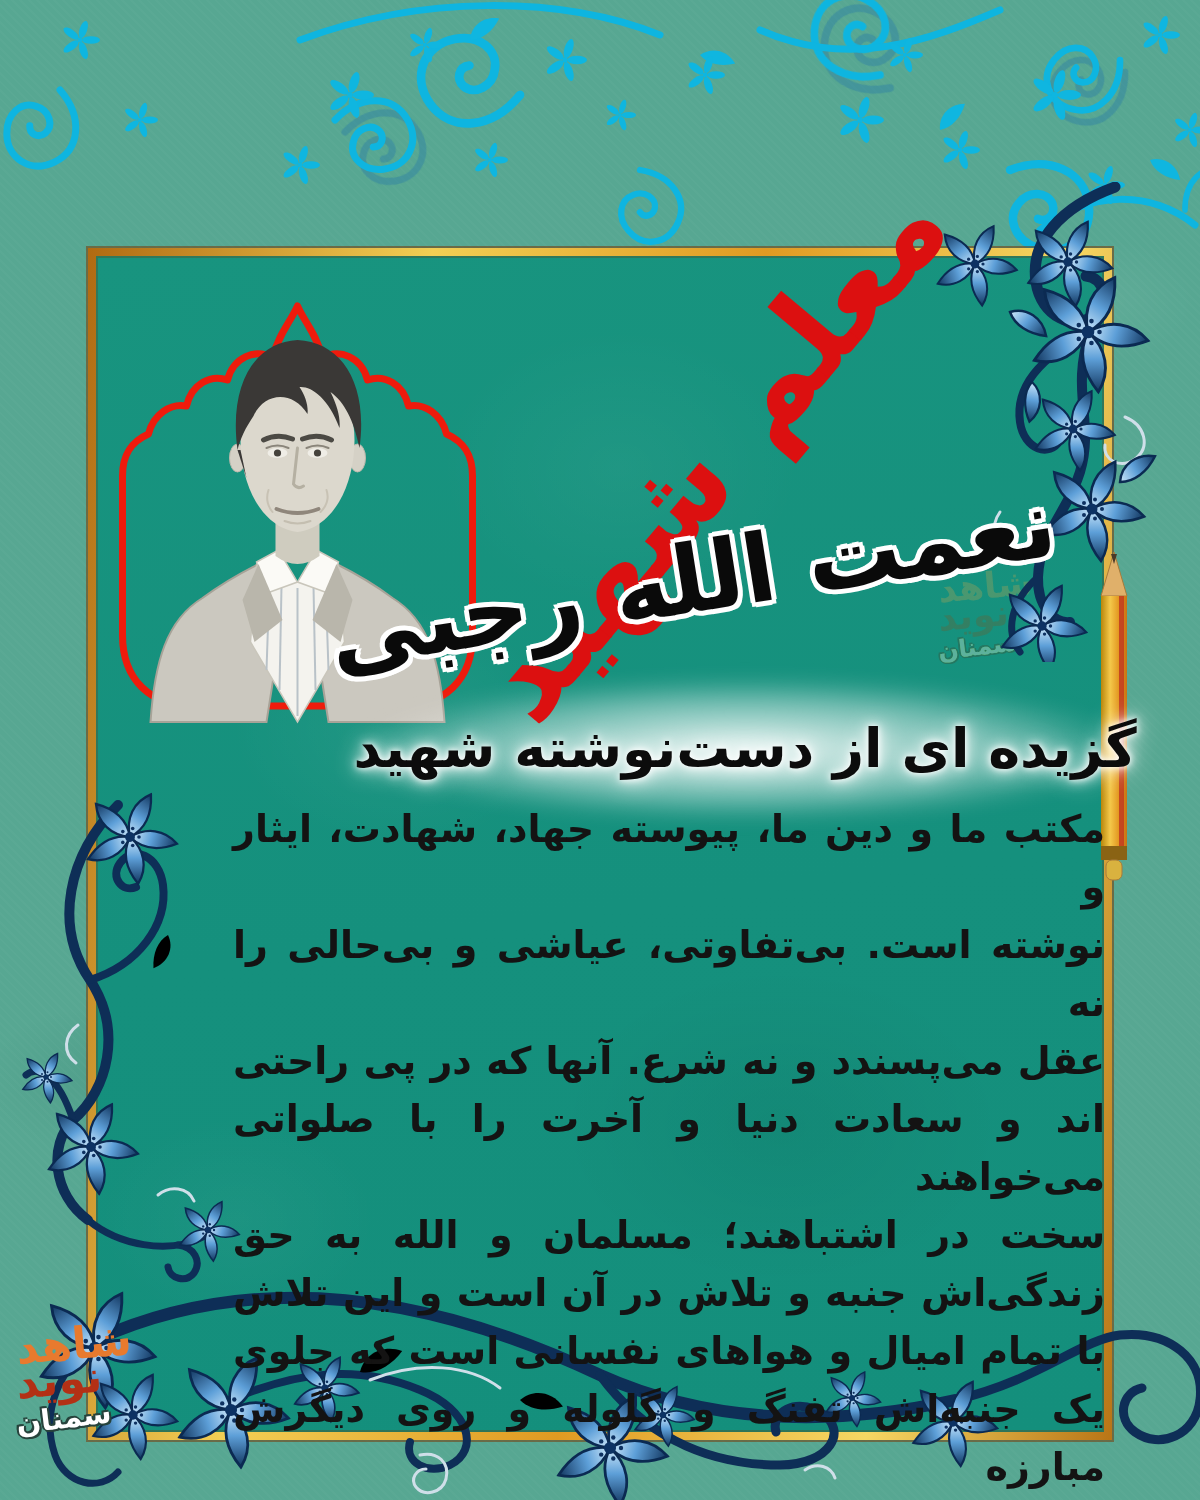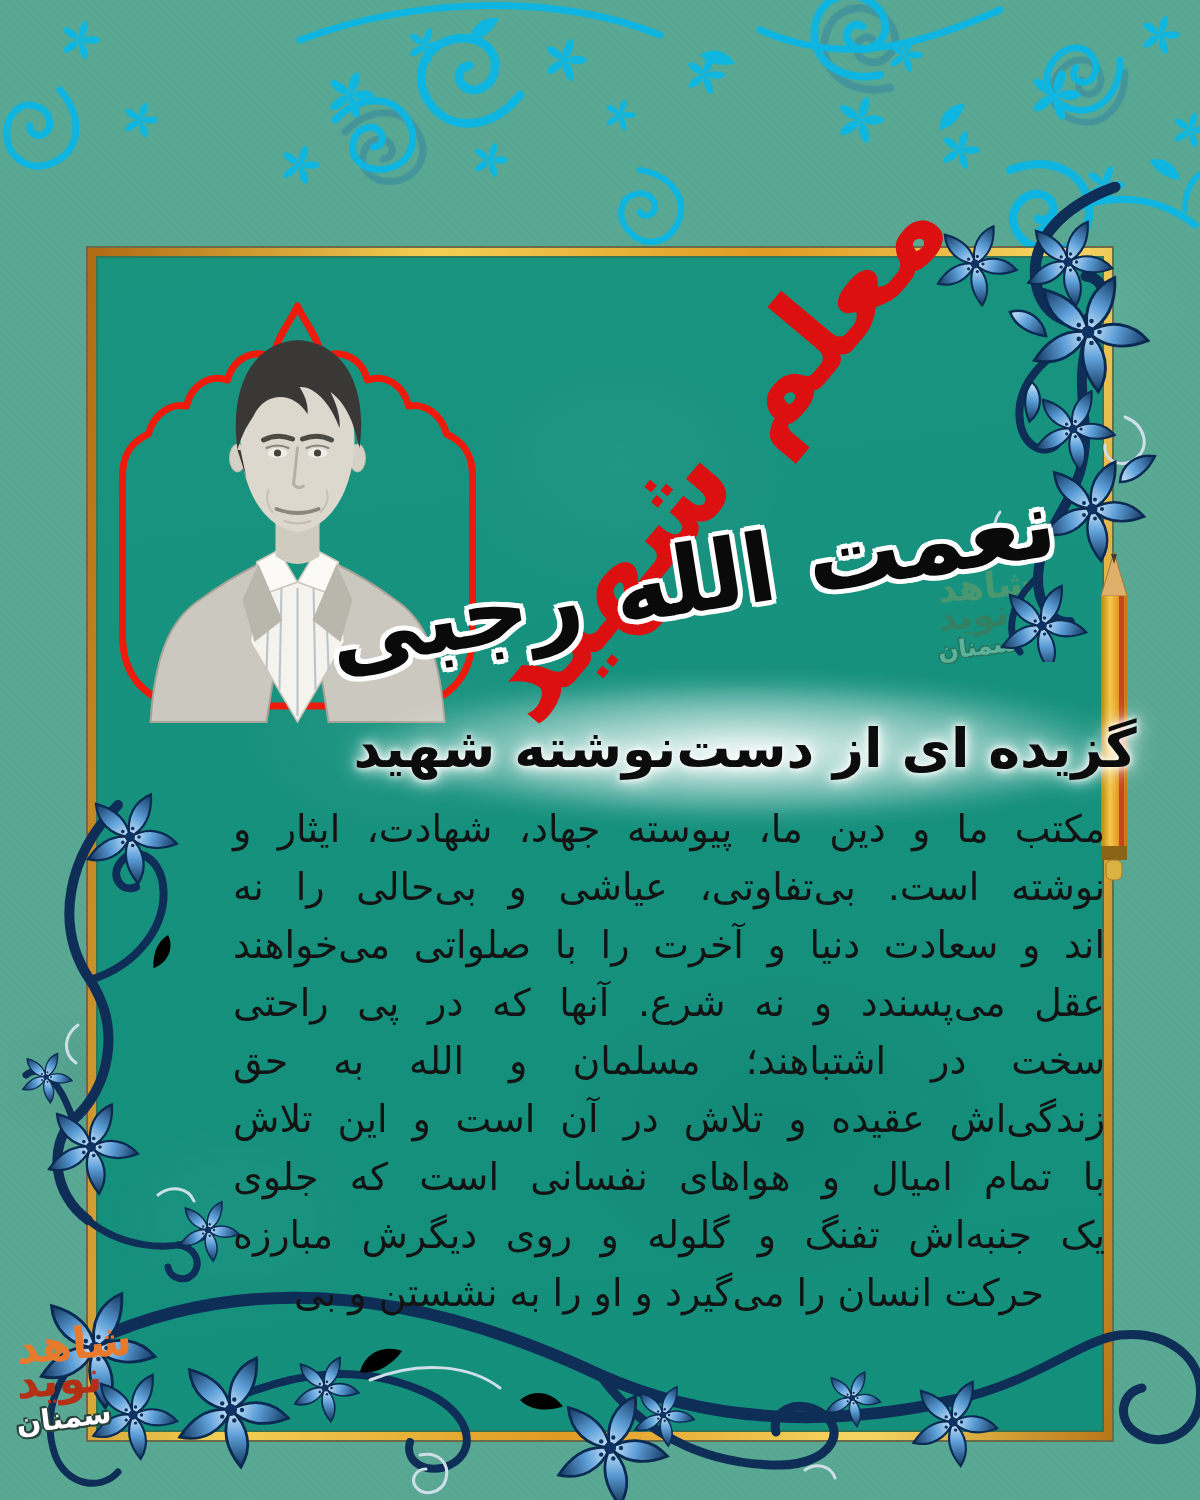--- a/index.html
+++ b/index.html
@@ -38,21 +38,21 @@
     font-size:94px;font-weight:bold;color:#0a0a0a;white-space:nowrap;line-height:1;
     text-shadow:-5px 0 0 #fff,5px 0 0 #fff,0 -5px 0 #fff,0 5px 0 #fff,
       -4px -4px 0 #fff,4px 4px 0 #fff,-4px 4px 0 #fff,4px -4px 0 #fff;}
   .heading-glow{position:absolute;left:360px;top:678px;width:770px;height:142px;z-index:5;
     background:radial-gradient(ellipse at center, rgba(255,255,255,.92) 0%, rgba(255,255,255,.4) 46%, rgba(255,255,255,0) 72%);
     filter:blur(9px);}
   .heading{position:absolute;left:745px;top:748px;z-index:6;transform:translate(-50%,-50%);
     font-size:54px;font-weight:bold;color:#0c0c0c;white-space:nowrap;
     text-shadow:0 0 6px #fff,0 0 14px #fff,0 0 26px rgba(255,255,255,.9);}
   .body{position:absolute;left:233px;top:800px;width:872px;z-index:6;color:#141313;}
-  .body-line{font-size:38px;font-weight:normal;line-height:58px;
+  .body-line{font-size:38px;font-weight:bold;line-height:58px;
     text-align:justify;text-align-last:justify;}
   .body-line:last-child{text-align-last:center;}
   .pencil{position:absolute;left:1097px;top:550px;z-index:4;}
   .vine{position:absolute;z-index:4;}
   .vine-tr{left:920px;top:182px;}
   .vine-left{left:18px;top:775px;}
   .vine-bottom{left:0px;top:1280px;}
   .wm{position:absolute;display:flex;flex-direction:column;align-items:flex-start;z-index:8;width:170px;}
   .logo{left:16px;top:1322px;}
   .wm-faint{left:938px;top:568px;opacity:.33;transform:scale(.82);transform-origin:top left;
@@ -195,24 +195,24 @@
 
   <div class="title-red" dir="rtl">معلم شهید</div>
   <div class="name" dir="rtl">نعمت الله رجبی</div>
 
   <div class="heading-glow"></div>
   <div class="heading" dir="rtl">گزیده ای از دست‌نوشته شهید</div>
 
   <div class="body" dir="rtl">
     <div class="body-line">مکتب ما و دین ما، پیوسته جهاد، شهادت، ایثار و</div>
     <div class="body-line">نوشته است. بی‌تفاوتی، عیاشی و بی‌حالی را نه</div>
+    <div class="body-line">عقل می‌پسندد و نه شرع. آنها که در پی راحتی</div>
     <div class="body-line">اند و سعادت دنیا و آخرت را با صلواتی می‌خواهند</div>
-    <div class="body-line">عقل می‌پسندد و نه شرع. آنها که در پی راحتی</div>
     <div class="body-line">سخت در اشتباهند؛ مسلمان و الله به حق</div>
-    <div class="body-line">زندگی‌اش عقیده و تلاش در آن است و این تلاش</div>
+    <div class="body-line">زندگی‌اش جنبه و تلاش در آن است و این تلاش</div>
     <div class="body-line">با تمام امیال و هواهای نفسانی است که جلوی</div>
     <div class="body-line">یک جنبه‌اش تفنگ و گلوله و روی دیگرش مبارزه</div>
     <div class="body-line">حرکت انسان را می‌گیرد و او را به نشستن و بی</div>
 
   </div>
 
   <svg class="pencil" width="34" height="334" viewBox="0 0 34 334">
     <defs>
       <linearGradient id="pencilG" x1="0" y1="0" x2="1" y2="0">
         <stop offset="0" stop-color="#b8860b"></stop>

